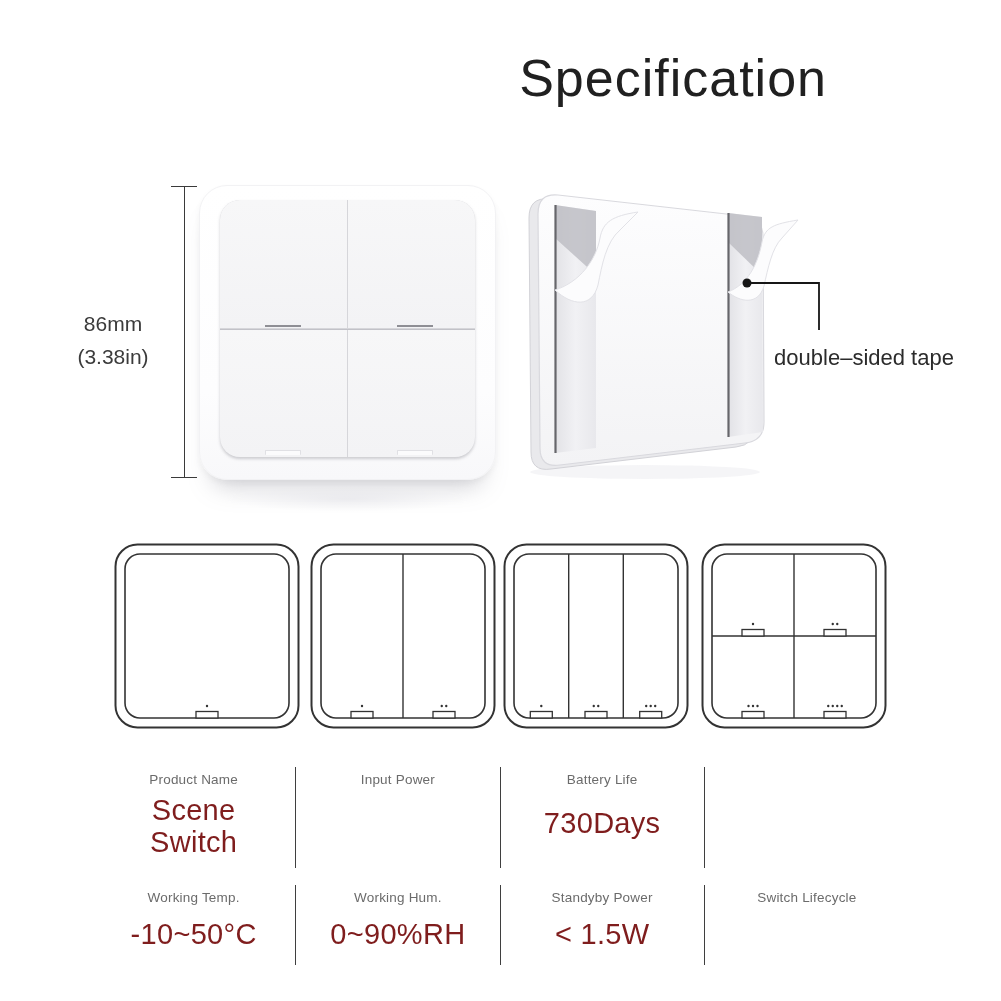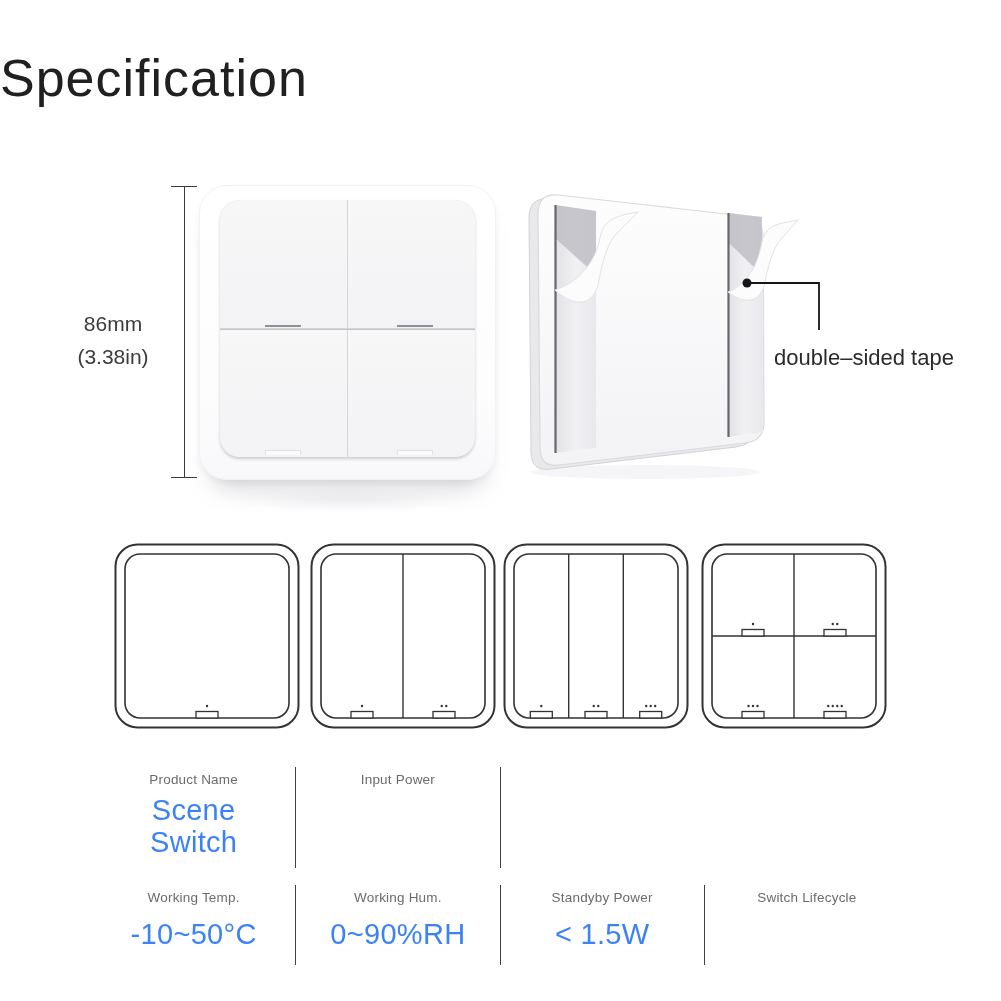--- a/index.html
+++ b/index.html
@@ -4,21 +4,21 @@
 <style>
   html,body{margin:0;padding:0;background:#fff;}
   .canvas{
     position:relative;width:1001px;height:1001px;background:#fff;
     font-family:"Liberation Sans", sans-serif;overflow:hidden;margin:0 auto;
   }
   [data-name]{box-sizing:border-box;}
 
   
   .title{
-    position:absolute;left:0;top:48px;width:827px;text-align:left;
+    position:absolute;left:0;top:48px;width:827px;text-align:right;
     font-size:52px;font-weight:300;color:#202020;letter-spacing:1px;
   }
 
   
   .dim-line-v{position:absolute;left:184px;top:186px;width:1px;height:292px;background:#3a3a3a;}
   .dim-tick{position:absolute;height:1px;width:26px;background:#3a3a3a;left:171px;}
   .dim-tick.top{top:186px;}
   .dim-tick.bottom{top:477px;}
   .dim-label{
     position:absolute;left:38px;top:308px;width:150px;text-align:center;
@@ -60,21 +60,21 @@
   .diagram{position:absolute;top:543px;width:186px;height:186px;}
   .diagram.v0{left:114px;} .diagram.v1{left:310px;} .diagram.v2{left:503px;} .diagram.v3{left:701px;}
 
   
   .spec-table{position:absolute;left:92px;top:720px;width:817px;margin-top:47px;}
   .spec-row{display:grid;grid-template-columns:repeat(4,1fr);margin-bottom:17px;}
   .spec-cell{border-right:1px solid #3f3f3f;text-align:center;padding:5px 8px 9px 8px;}
   .spec-cell.last{border-right:none;}
   .spec-label{font-size:13.5px;color:#6b6b6b;letter-spacing:.2px;}
   .spec-value{
-    font-size:29px;color:#3b82f6;font-weight:300;margin-top:7px;line-height:1.12;
+    font-size:29px;color:#7f1d1d;font-weight:300;margin-top:7px;line-height:1.12;
     min-height:58px;display:flex;align-items:center;justify-content:center;
     white-space:pre-line;text-align:center;letter-spacing:.3px;
   }
   .spec-row.r2 .spec-value{min-height:44px;}
 </style>
 </head>
 <body>
 
 <div class="canvas" data-name="specification-sheet">
 
@@ -189,20 +189,24 @@
   <div class="spec-table" data-name="spec-table">
     <div class="spec-row r1" data-name="spec-row-1">
       <div class="spec-cell" data-name="spec-cell-product-name">
         <div class="spec-label" data-name="spec-label">Product Name</div>
         <div class="spec-value" data-name="spec-value">Scene
 Switch</div>
       </div>
       <div class="spec-cell" data-name="spec-cell-input-power">
         <div class="spec-label" data-name="spec-label">Input Power</div>
       </div>
+      <div class="spec-cell" data-name="spec-cell-battery-life">
+        <div class="spec-label" data-name="spec-label">Battery Life</div>
+        <div class="spec-value" data-name="spec-value">730Days</div>
+      </div>
     </div>
     <div class="spec-row r2" data-name="spec-row-2">
       <div class="spec-cell" data-name="spec-cell-working-temp">
         <div class="spec-label" data-name="spec-label">Working Temp.</div>
         <div class="spec-value" data-name="spec-value">-10~50°C</div>
       </div>
       <div class="spec-cell" data-name="spec-cell-working-hum">
         <div class="spec-label" data-name="spec-label">Working Hum.</div>
         <div class="spec-value" data-name="spec-value">0~90%RH</div>
       </div>

